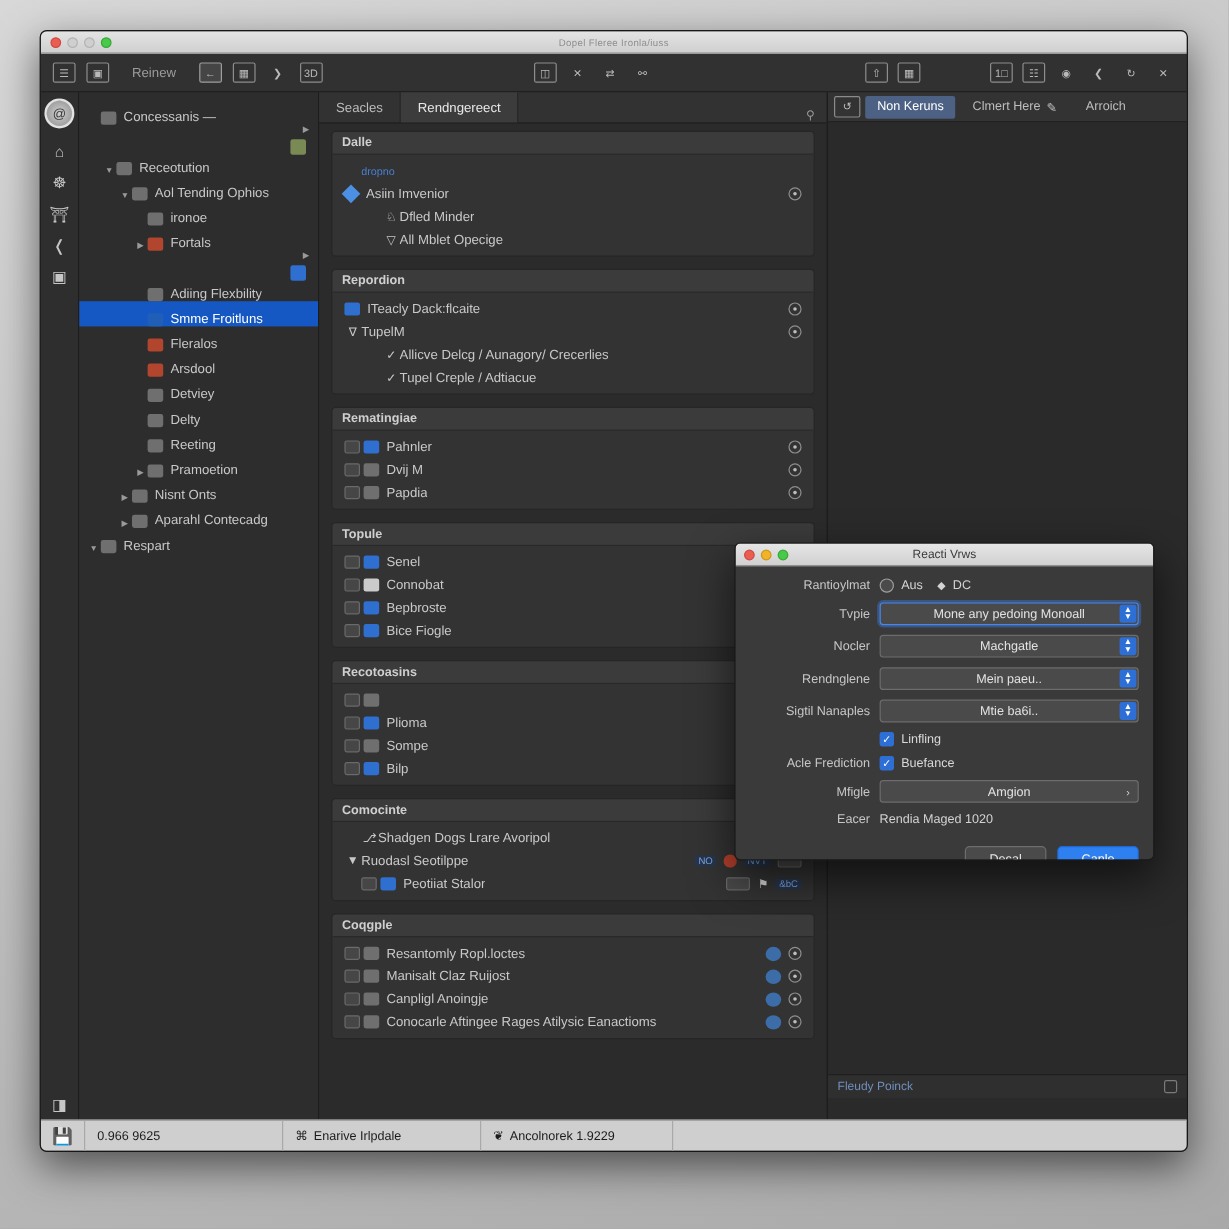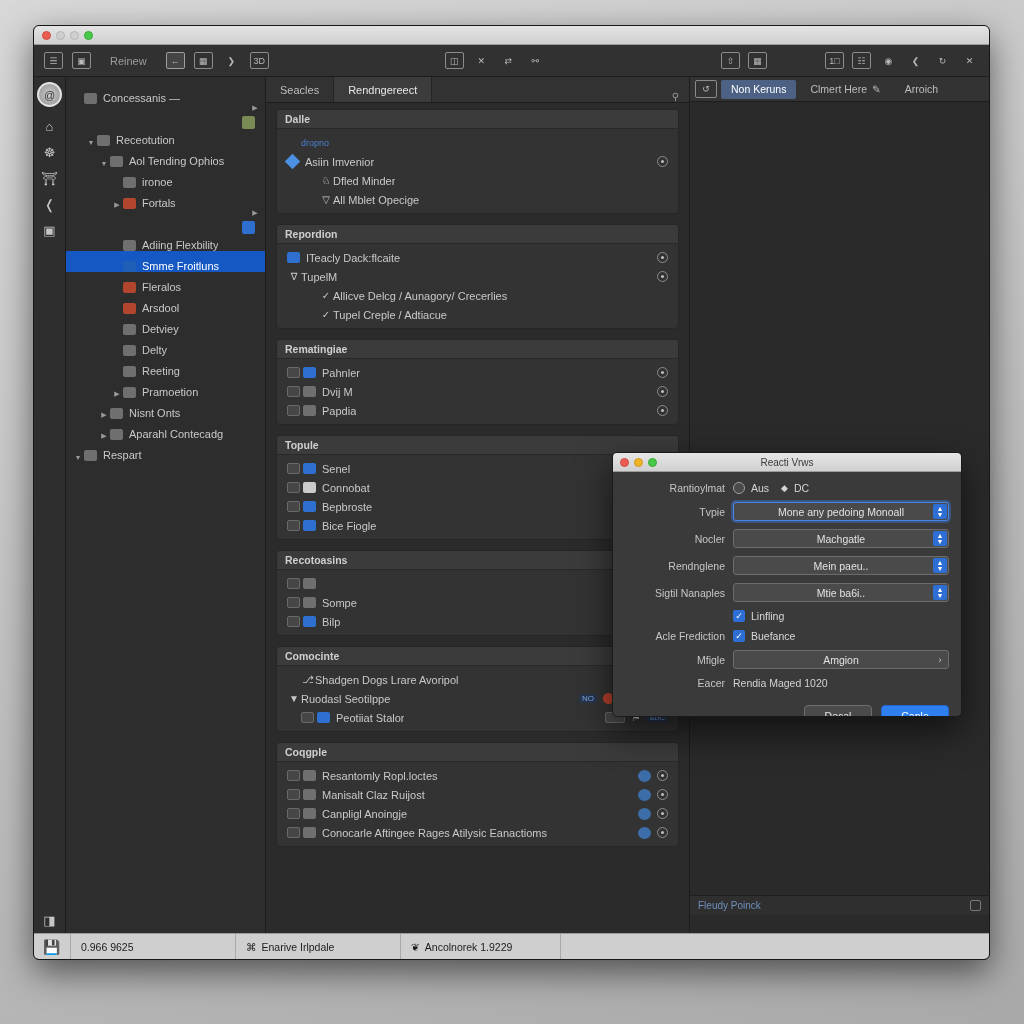--- a/index.html
+++ b/index.html
@@ -203,20 +203,21 @@
 
 <div id="window">
 
   <div id="titlebar">
     <div class="tl-lights">
       <div class="tl r"></div>
       <div class="tl y"></div>
       <div class="tl y2"></div>
       <div class="tl g"></div>
     </div>
+    <div id="title-text">Dopel Fleree Ironla/iuss</div>
   </div>
 
   <div id="toolbar">
     <div class="tbicon">☰</div>
     <div class="tbicon">▣</div>
     <div id="tb-label">Reinew</div>
     <div class="tbicon active">←</div>
     <div class="tbicon">▦</div>
     <div class="tbicon plain">❯</div>
     <div class="tbicon">3D</div>
@@ -489,20 +490,26 @@
             </div>
             <div class="card-b">
               <div class="row">
                 <span class="sq gray" style="width: 11px; height: 11px; background: rgb(70, 70, 70); border: 1px solid rgb(106, 106, 106); margin-right: 3px;"></span>
                 <span class="sq gray"></span>
                 <span class="txt"></span>
                 <span class="ric"></span>
               </div>
               <div class="row">
                 <span class="sq gray" style="width: 11px; height: 11px; background: rgb(70, 70, 70); border: 1px solid rgb(106, 106, 106); margin-right: 3px;"></span>
+                <span class="sq blue"></span>
+                <span class="txt">Plioma</span>
+                <span class="ric"></span>
+              </div>
+              <div class="row">
+                <span class="sq gray" style="width: 11px; height: 11px; background: rgb(70, 70, 70); border: 1px solid rgb(106, 106, 106); margin-right: 3px;"></span>
                 <span class="sq gray"></span>
                 <span class="txt">Sompe</span>
                 <span class="ric"></span>
               </div>
               <div class="row">
                 <span class="sq gray" style="width: 11px; height: 11px; background: rgb(70, 70, 70); border: 1px solid rgb(106, 106, 106); margin-right: 3px;"></span>
                 <span class="sq blue"></span>
                 <span class="txt">Bilp</span>
                 <span class="ric"></span>
               </div>

